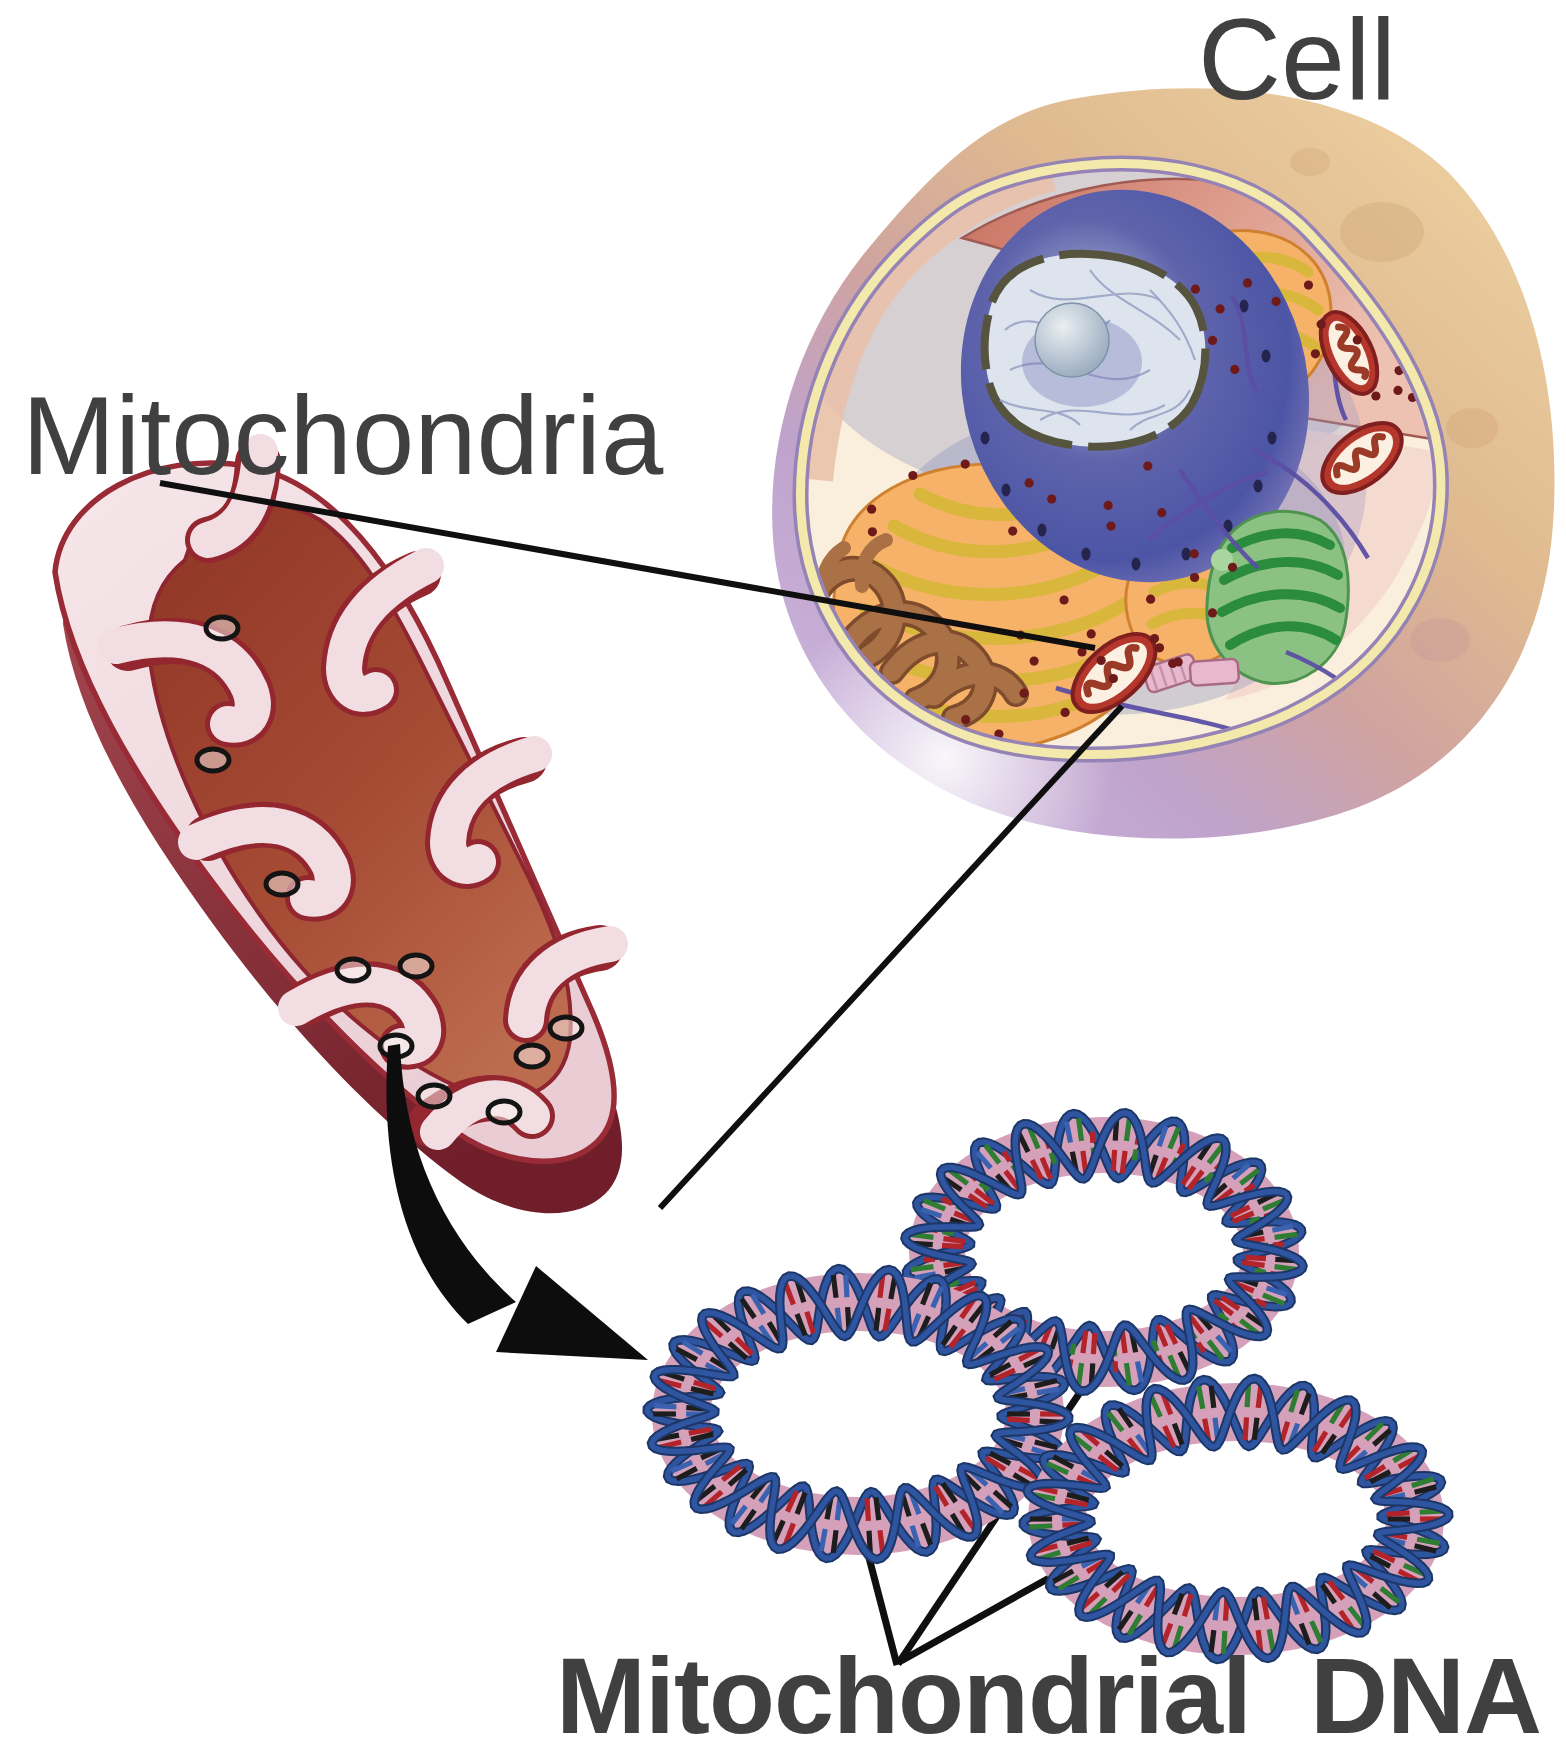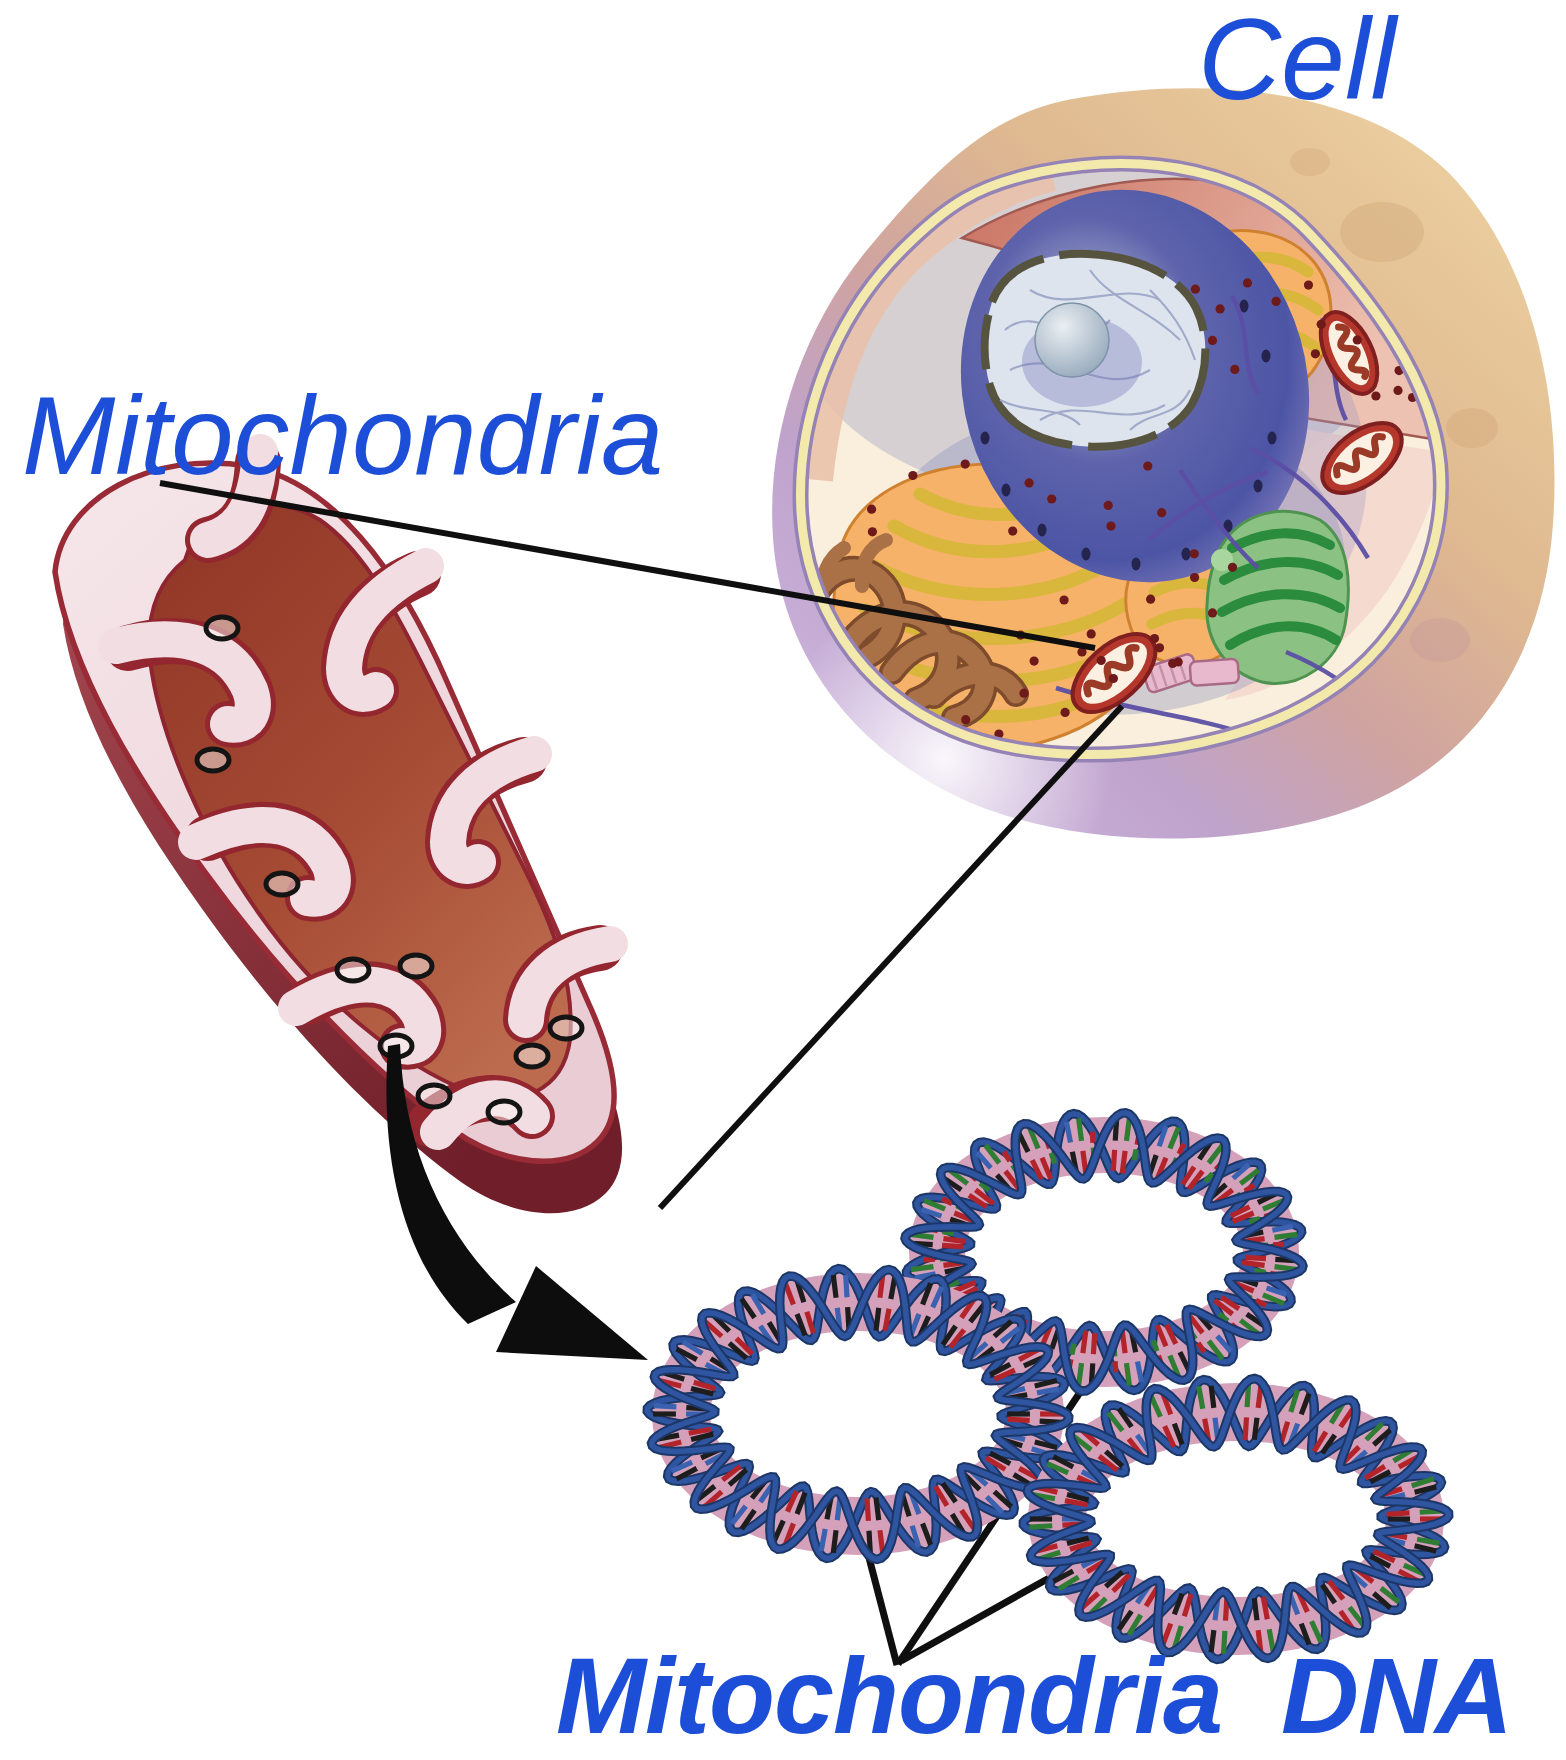--- a/index.html
+++ b/index.html
@@ -1,19 +1,19 @@
 <!DOCTYPE html>
 <html><head>
 <meta charset="utf-8">
 <style>
   html,body{margin:0;padding:0;background:#fff;}
   body{width:1566px;height:1760px;position:relative;overflow:hidden;
        font-family:"Liberation Sans", sans-serif;}
   #art{position:absolute;left:0;top:0;}
-  .lbl{position:absolute;color:#1d4ed8;white-space:nowrap;line-height:1;font-style:italic;}
+  .lbl{position:absolute;color:#404040;white-space:nowrap;line-height:1;}
   #label-cell{left:1198px;top:2px;font-size:115px;}
   #label-mito{left:22px;top:380px;font-size:112px;}
   #label-mtdna{left:556px;top:1642px;font-size:108px;font-weight:bold;
                word-spacing:30px;letter-spacing:-1px;}
 </style>
 </head>
 <body>
 
 <svg id="art" width="1566" height="1760" viewBox="0 0 1566 1760" xmlns="http://www.w3.org/2000/svg">
   <defs>
@@ -719,13 +719,13 @@
         <line x1="1442.6642035576647" y1="1510.8463705525965" x2="1419.762656815372" y2="1512.2316589170482" stroke="#2f7d33" stroke-width="5.2"></line>
         <line x1="1386.6826448542831" y1="1514.2326309990344" x2="1409.5841915965755" y2="1512.8473426345824" stroke="#b3242a" stroke-width="5.2"></line>
         <path d="M 1445.9,1519.0 L 1441.2,1521.7 L 1434.6,1524.1 L 1426.7,1526.1 L 1417.9,1527.8 L 1408.8,1529.1 L 1400.0,1530.2 L 1392.1,1531.0 L 1385.6,1531.7 L 1381.0,1532.5 L 1378.3,1533.5 L 1377.9,1535.0 L 1379.5,1537.0 L 1383.2,1539.6 L 1388.4,1542.9 L 1394.9,1546.9 L 1401.9,1551.3 L 1409.1,1556.2 L 1415.8,1561.3 L 1421.5,1566.4 L 1425.7,1571.2 L 1428.1,1575.4 L 1428.4,1578.9 L 1426.6,1581.5 L 1422.7,1583.0 L 1416.9,1583.3 L 1409.5,1582.6 L 1401.0,1580.9 L 1391.8,1578.4 L 1382.5,1575.5 L 1373.5,1572.4 L 1365.3,1569.4 L 1358.3,1567.1 L 1352.8,1565.5 L 1349.1,1565.2 L 1347.0,1566.1 L 1346.7,1568.6 L 1347.8,1572.5 L 1350.1,1577.9 L 1353.3,1584.4 L 1356.8,1591.7 L 1360.3,1599.6 L 1363.3,1607.4 L 1365.6,1614.9 L 1366.7,1621.6 L 1366.4,1626.9 L 1364.7,1630.8 L 1361.6,1632.8 L 1357.0,1632.9 L 1351.3,1631.1 L 1344.7,1627.6 L 1337.4,1622.7 L 1329.8,1616.8 L 1322.3,1610.2 L 1315.1,1603.6 L 1308.6,1597.4 L 1302.8,1592.3 L 1298.0,1588.5 L 1294.2,1586.5 L 1291.3,1586.6 L 1289.2,1588.7 L 1287.7,1592.8 L 1286.8,1598.8 L 1286.0,1606.2 L 1285.3,1614.7 L 1284.3,1623.8 L 1283.0,1632.7 L 1281.1,1641.0 L 1278.7,1648.2 L 1275.7,1653.7 L 1272.1,1657.1 L 1268.0,1658.4 L 1263.6,1657.3 L 1259.0,1654.0 L 1254.3,1648.7 L 1249.8,1641.7 L 1245.5,1633.6 L 1241.5,1625.0 L 1237.8,1616.3 L 1234.5,1608.3 L 1231.5,1601.4 L 1228.7,1596.1 L 1225.9,1592.8 L 1223.1,1591.7 L 1220.1,1592.9 L 1216.7,1596.2 L 1212.9,1601.3 L 1208.7,1608.0 L 1203.9,1615.7 L 1198.8,1623.9 L 1193.3,1631.9 L 1187.6,1639.3 L 1182.0,1645.4 L 1176.6,1649.8 L 1171.5,1652.2 L 1167.1,1652.4 L 1163.5,1650.4 L 1160.7,1646.4 L 1158.9,1640.4 L 1157.9,1633.1 L 1157.7,1624.7 L 1158.1,1615.8 L 1158.8,1607.1 L 1159.6,1598.9 L 1160.2,1591.9 L 1160.3,1586.3 L 1159.6,1582.4 L 1157.8,1580.5 L 1154.9,1580.5 L 1150.7,1582.2 L 1145.2,1585.5 L 1138.6,1589.9 L 1131.1,1595.1 L 1122.9,1600.6 L 1114.5,1605.9 L 1106.2,1610.6 L 1098.4,1614.2 L 1091.5,1616.5 L 1085.9,1617.2 L 1081.9,1616.3 L 1079.5,1613.7 L 1078.9,1609.7 L 1080.0,1604.4 L 1082.6,1598.1 L 1086.4,1591.3 L 1091.0,1584.2 L 1096.0,1577.3 L 1100.9,1571.0 L 1105.2,1565.4 L 1108.4,1560.9 L 1110.2,1557.6 L 1110.2,1555.4 L 1108.3,1554.4 L 1104.5,1554.4 L 1098.8,1555.2 L 1091.5,1556.5 L 1083.0,1558.2 L 1073.7,1559.8 L 1064.2,1561.1 L 1055.0,1562.0 L 1046.7,1562.2 L 1039.7,1561.6 L 1034.6,1560.3 L 1031.5,1558.1 L 1030.7,1555.3 L 1032.2,1552.0 L 1035.8,1548.3 L 1041.3,1544.4 L 1048.1,1540.5 L 1056.0,1536.8 L 1064.1,1533.3 L 1072.1,1530.3 L 1079.2,1527.7 L 1084.9,1525.5 L 1089.0,1523.6 L 1090.9,1522.0 L 1090.7,1520.6 L 1088.2,1519.1 L 1083.7,1517.5 L 1077.5,1515.7 L 1070.0,1513.5 L 1061.7,1510.9 L 1053.2,1508.0 L 1045.2,1504.8 L 1038.1,1501.4 L 1032.6,1497.9 L 1028.9,1494.4 L 1027.5,1491.3 L 1028.3,1488.5 L 1031.5,1486.3 L 1036.7,1484.7 L 1043.7,1483.8 L 1052.1,1483.6 L 1061.4,1484.0 L 1070.9,1484.8 L 1080.1,1485.8 L 1088.4,1486.9 L 1095.5,1487.8 L 1100.9,1488.2 L 1104.3,1487.8 L 1105.8,1486.6 L 1105.3,1484.4 L 1103.0,1481.0 L 1099.2,1476.6 L 1094.4,1471.3 L 1088.9,1465.3 L 1083.4,1458.7 L 1078.4,1452.1 L 1074.2,1445.6 L 1071.3,1439.7 L 1070.0,1434.7 L 1070.6,1430.8 L 1073.0,1428.4 L 1077.1,1427.5 L 1082.9,1428.1 L 1090.0,1430.2 L 1098.1,1433.5 L 1106.7,1437.8 L 1115.4,1442.7 L 1123.7,1447.7 L 1131.4,1452.4 L 1138.1,1456.4 L 1143.5,1459.1 L 1147.6,1460.5 L 1150.3,1460.1 L 1151.6,1457.8 L 1151.9,1453.8 L 1151.3,1448.1 L 1150.1,1441.0 L 1148.7,1432.9 L 1147.4,1424.2 L 1146.5,1415.5 L 1146.2,1407.3 L 1146.8,1400.2 L 1148.4,1394.5 L 1151.0,1390.6 L 1154.6,1388.7 L 1159.1,1389.1 L 1164.3,1391.5 L 1170.0,1395.9 L 1176.1,1401.9 L 1182.2,1409.1 L 1188.1,1416.9 L 1193.7,1424.8 L 1198.9,1432.2 L 1203.5,1438.5 L 1207.5,1443.2 L 1211.0,1446.1 L 1214.0,1446.8 L 1216.7,1445.3 L 1219.2,1441.7 L 1221.7,1436.1 L 1224.3,1428.9 L 1227.1,1420.6 L 1230.2,1411.8 L 1233.7,1403.0 L 1237.5,1394.9 L 1241.6,1387.9 L 1245.9,1382.7 L 1250.3,1379.5 L 1254.6,1378.5 L 1258.8,1379.9 L 1262.5,1383.6 L 1265.9,1389.2 L 1268.7,1396.5 L 1271.1,1404.9 L 1273.0,1413.9 L 1274.5,1422.8 L 1275.8,1431.3 L 1277.1,1438.6 L 1278.5,1444.3 L 1280.3,1448.1 L 1282.7,1449.9 L 1285.7,1449.5 L 1289.6,1447.1 L 1294.3,1442.8 L 1299.9,1437.2 L 1306.1,1430.6 L 1313.0,1423.6 L 1320.1,1416.7 L 1327.3,1410.5 L 1334.2,1405.3 L 1340.6,1401.8 L 1346.1,1400.0 L 1350.5,1400.1 L 1353.7,1402.3 L 1355.5,1406.3 L 1355.9,1412.0 L 1355.2,1418.9 L 1353.4,1426.7 L 1350.8,1434.8 L 1347.9,1442.9 L 1344.9,1450.4 L 1342.4,1457.0 L 1340.6,1462.4 L 1340.0,1466.2 L 1340.8,1468.5 L 1343.2,1469.2 L 1347.3,1468.4 L 1352.9,1466.4 L 1360.0,1463.5 L 1368.2,1460.1 L 1377.1,1456.4 L 1386.3,1453.0 L 1395.4,1450.1 L 1403.7,1448.0 L 1410.9,1447.0 L 1416.6,1447.2 L 1420.4,1448.6 L 1422.2,1451.2 L 1421.9,1454.9 L 1419.6,1459.5 L 1415.5,1464.6 L 1410.1,1470.1 L 1403.8,1475.7 L 1397.0,1481.0 L 1390.4,1485.9 L 1384.4,1490.2 L 1379.7,1493.7 L 1376.6,1496.5 L 1375.4,1498.5 L 1376.4,1499.9 L 1379.5,1500.7 L 1384.6,1501.2 L 1391.4,1501.5 L 1399.6,1501.8 L 1408.6,1502.3 L 1417.8,1503.1 L 1426.7,1504.2 L 1434.7,1505.8 L 1441.3,1507.9 L 1446.0,1510.3 L 1448.5,1512.9 L 1448.7,1515.7 L 1446.5,1518.6 L 1442.1,1521.3 Z" fill="none" stroke="#1c3767" stroke-width="9.5"></path>
         <path d="M 1445.9,1519.0 L 1441.2,1521.7 L 1434.6,1524.1 L 1426.7,1526.1 L 1417.9,1527.8 L 1408.8,1529.1 L 1400.0,1530.2 L 1392.1,1531.0 L 1385.6,1531.7 L 1381.0,1532.5 L 1378.3,1533.5 L 1377.9,1535.0 L 1379.5,1537.0 L 1383.2,1539.6 L 1388.4,1542.9 L 1394.9,1546.9 L 1401.9,1551.3 L 1409.1,1556.2 L 1415.8,1561.3 L 1421.5,1566.4 L 1425.7,1571.2 L 1428.1,1575.4 L 1428.4,1578.9 L 1426.6,1581.5 L 1422.7,1583.0 L 1416.9,1583.3 L 1409.5,1582.6 L 1401.0,1580.9 L 1391.8,1578.4 L 1382.5,1575.5 L 1373.5,1572.4 L 1365.3,1569.4 L 1358.3,1567.1 L 1352.8,1565.5 L 1349.1,1565.2 L 1347.0,1566.1 L 1346.7,1568.6 L 1347.8,1572.5 L 1350.1,1577.9 L 1353.3,1584.4 L 1356.8,1591.7 L 1360.3,1599.6 L 1363.3,1607.4 L 1365.6,1614.9 L 1366.7,1621.6 L 1366.4,1626.9 L 1364.7,1630.8 L 1361.6,1632.8 L 1357.0,1632.9 L 1351.3,1631.1 L 1344.7,1627.6 L 1337.4,1622.7 L 1329.8,1616.8 L 1322.3,1610.2 L 1315.1,1603.6 L 1308.6,1597.4 L 1302.8,1592.3 L 1298.0,1588.5 L 1294.2,1586.5 L 1291.3,1586.6 L 1289.2,1588.7 L 1287.7,1592.8 L 1286.8,1598.8 L 1286.0,1606.2 L 1285.3,1614.7 L 1284.3,1623.8 L 1283.0,1632.7 L 1281.1,1641.0 L 1278.7,1648.2 L 1275.7,1653.7 L 1272.1,1657.1 L 1268.0,1658.4 L 1263.6,1657.3 L 1259.0,1654.0 L 1254.3,1648.7 L 1249.8,1641.7 L 1245.5,1633.6 L 1241.5,1625.0 L 1237.8,1616.3 L 1234.5,1608.3 L 1231.5,1601.4 L 1228.7,1596.1 L 1225.9,1592.8 L 1223.1,1591.7 L 1220.1,1592.9 L 1216.7,1596.2 L 1212.9,1601.3 L 1208.7,1608.0 L 1203.9,1615.7 L 1198.8,1623.9 L 1193.3,1631.9 L 1187.6,1639.3 L 1182.0,1645.4 L 1176.6,1649.8 L 1171.5,1652.2 L 1167.1,1652.4 L 1163.5,1650.4 L 1160.7,1646.4 L 1158.9,1640.4 L 1157.9,1633.1 L 1157.7,1624.7 L 1158.1,1615.8 L 1158.8,1607.1 L 1159.6,1598.9 L 1160.2,1591.9 L 1160.3,1586.3 L 1159.6,1582.4 L 1157.8,1580.5 L 1154.9,1580.5 L 1150.7,1582.2 L 1145.2,1585.5 L 1138.6,1589.9 L 1131.1,1595.1 L 1122.9,1600.6 L 1114.5,1605.9 L 1106.2,1610.6 L 1098.4,1614.2 L 1091.5,1616.5 L 1085.9,1617.2 L 1081.9,1616.3 L 1079.5,1613.7 L 1078.9,1609.7 L 1080.0,1604.4 L 1082.6,1598.1 L 1086.4,1591.3 L 1091.0,1584.2 L 1096.0,1577.3 L 1100.9,1571.0 L 1105.2,1565.4 L 1108.4,1560.9 L 1110.2,1557.6 L 1110.2,1555.4 L 1108.3,1554.4 L 1104.5,1554.4 L 1098.8,1555.2 L 1091.5,1556.5 L 1083.0,1558.2 L 1073.7,1559.8 L 1064.2,1561.1 L 1055.0,1562.0 L 1046.7,1562.2 L 1039.7,1561.6 L 1034.6,1560.3 L 1031.5,1558.1 L 1030.7,1555.3 L 1032.2,1552.0 L 1035.8,1548.3 L 1041.3,1544.4 L 1048.1,1540.5 L 1056.0,1536.8 L 1064.1,1533.3 L 1072.1,1530.3 L 1079.2,1527.7 L 1084.9,1525.5 L 1089.0,1523.6 L 1090.9,1522.0 L 1090.7,1520.6 L 1088.2,1519.1 L 1083.7,1517.5 L 1077.5,1515.7 L 1070.0,1513.5 L 1061.7,1510.9 L 1053.2,1508.0 L 1045.2,1504.8 L 1038.1,1501.4 L 1032.6,1497.9 L 1028.9,1494.4 L 1027.5,1491.3 L 1028.3,1488.5 L 1031.5,1486.3 L 1036.7,1484.7 L 1043.7,1483.8 L 1052.1,1483.6 L 1061.4,1484.0 L 1070.9,1484.8 L 1080.1,1485.8 L 1088.4,1486.9 L 1095.5,1487.8 L 1100.9,1488.2 L 1104.3,1487.8 L 1105.8,1486.6 L 1105.3,1484.4 L 1103.0,1481.0 L 1099.2,1476.6 L 1094.4,1471.3 L 1088.9,1465.3 L 1083.4,1458.7 L 1078.4,1452.1 L 1074.2,1445.6 L 1071.3,1439.7 L 1070.0,1434.7 L 1070.6,1430.8 L 1073.0,1428.4 L 1077.1,1427.5 L 1082.9,1428.1 L 1090.0,1430.2 L 1098.1,1433.5 L 1106.7,1437.8 L 1115.4,1442.7 L 1123.7,1447.7 L 1131.4,1452.4 L 1138.1,1456.4 L 1143.5,1459.1 L 1147.6,1460.5 L 1150.3,1460.1 L 1151.6,1457.8 L 1151.9,1453.8 L 1151.3,1448.1 L 1150.1,1441.0 L 1148.7,1432.9 L 1147.4,1424.2 L 1146.5,1415.5 L 1146.2,1407.3 L 1146.8,1400.2 L 1148.4,1394.5 L 1151.0,1390.6 L 1154.6,1388.7 L 1159.1,1389.1 L 1164.3,1391.5 L 1170.0,1395.9 L 1176.1,1401.9 L 1182.2,1409.1 L 1188.1,1416.9 L 1193.7,1424.8 L 1198.9,1432.2 L 1203.5,1438.5 L 1207.5,1443.2 L 1211.0,1446.1 L 1214.0,1446.8 L 1216.7,1445.3 L 1219.2,1441.7 L 1221.7,1436.1 L 1224.3,1428.9 L 1227.1,1420.6 L 1230.2,1411.8 L 1233.7,1403.0 L 1237.5,1394.9 L 1241.6,1387.9 L 1245.9,1382.7 L 1250.3,1379.5 L 1254.6,1378.5 L 1258.8,1379.9 L 1262.5,1383.6 L 1265.9,1389.2 L 1268.7,1396.5 L 1271.1,1404.9 L 1273.0,1413.9 L 1274.5,1422.8 L 1275.8,1431.3 L 1277.1,1438.6 L 1278.5,1444.3 L 1280.3,1448.1 L 1282.7,1449.9 L 1285.7,1449.5 L 1289.6,1447.1 L 1294.3,1442.8 L 1299.9,1437.2 L 1306.1,1430.6 L 1313.0,1423.6 L 1320.1,1416.7 L 1327.3,1410.5 L 1334.2,1405.3 L 1340.6,1401.8 L 1346.1,1400.0 L 1350.5,1400.1 L 1353.7,1402.3 L 1355.5,1406.3 L 1355.9,1412.0 L 1355.2,1418.9 L 1353.4,1426.7 L 1350.8,1434.8 L 1347.9,1442.9 L 1344.9,1450.4 L 1342.4,1457.0 L 1340.6,1462.4 L 1340.0,1466.2 L 1340.8,1468.5 L 1343.2,1469.2 L 1347.3,1468.4 L 1352.9,1466.4 L 1360.0,1463.5 L 1368.2,1460.1 L 1377.1,1456.4 L 1386.3,1453.0 L 1395.4,1450.1 L 1403.7,1448.0 L 1410.9,1447.0 L 1416.6,1447.2 L 1420.4,1448.6 L 1422.2,1451.2 L 1421.9,1454.9 L 1419.6,1459.5 L 1415.5,1464.6 L 1410.1,1470.1 L 1403.8,1475.7 L 1397.0,1481.0 L 1390.4,1485.9 L 1384.4,1490.2 L 1379.7,1493.7 L 1376.6,1496.5 L 1375.4,1498.5 L 1376.4,1499.9 L 1379.5,1500.7 L 1384.6,1501.2 L 1391.4,1501.5 L 1399.6,1501.8 L 1408.6,1502.3 L 1417.8,1503.1 L 1426.7,1504.2 L 1434.7,1505.8 L 1441.3,1507.9 L 1446.0,1510.3 L 1448.5,1512.9 L 1448.7,1515.7 L 1446.5,1518.6 L 1442.1,1521.3 Z" fill="none" stroke="#2f55a0" stroke-width="5.5"></path>
       </g>
     </g>
 </svg>
 
 <div class="lbl" id="label-cell">Cell</div>
 <div class="lbl" id="label-mito">Mitochondria</div>
-<div class="lbl" id="label-mtdna">Mitochondria DNA</div>
+<div class="lbl" id="label-mtdna">Mitochondrial DNA</div>
 
 </body></html>

